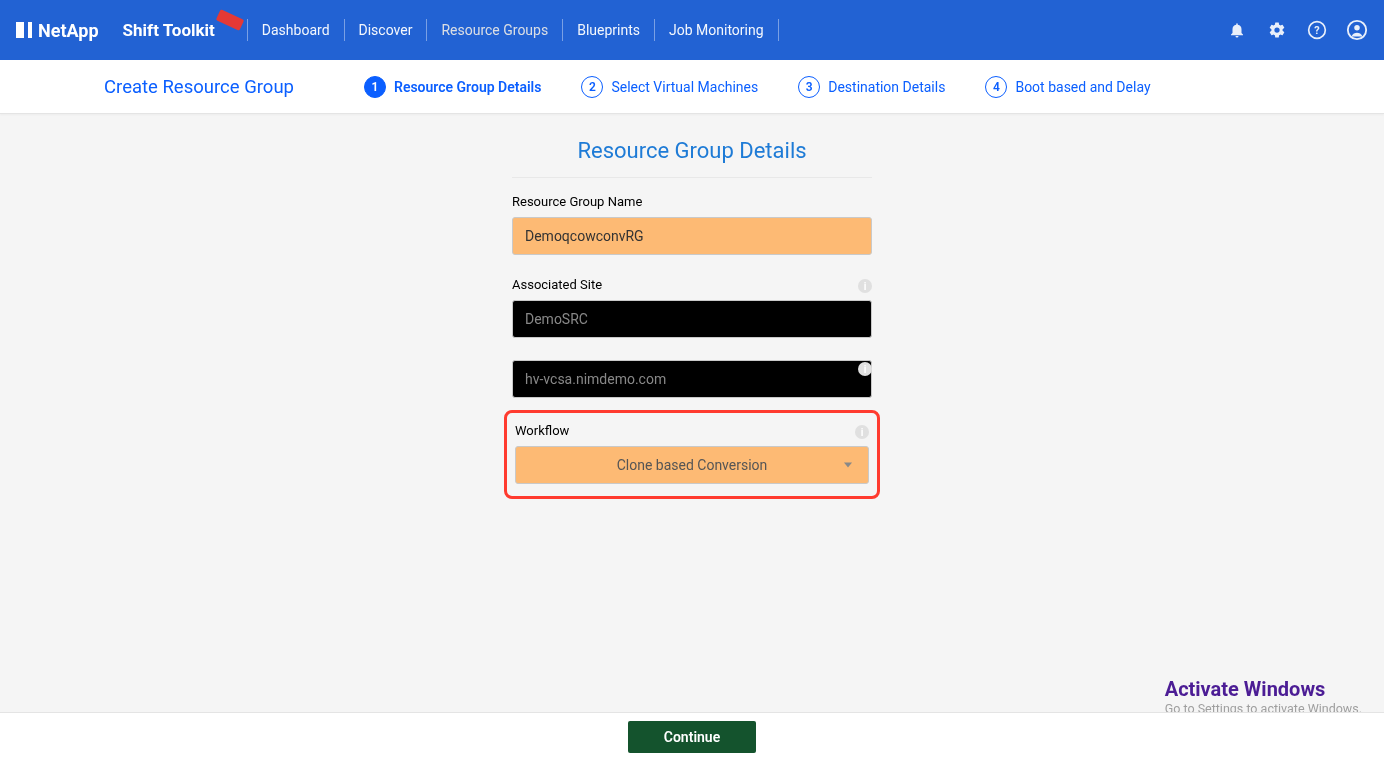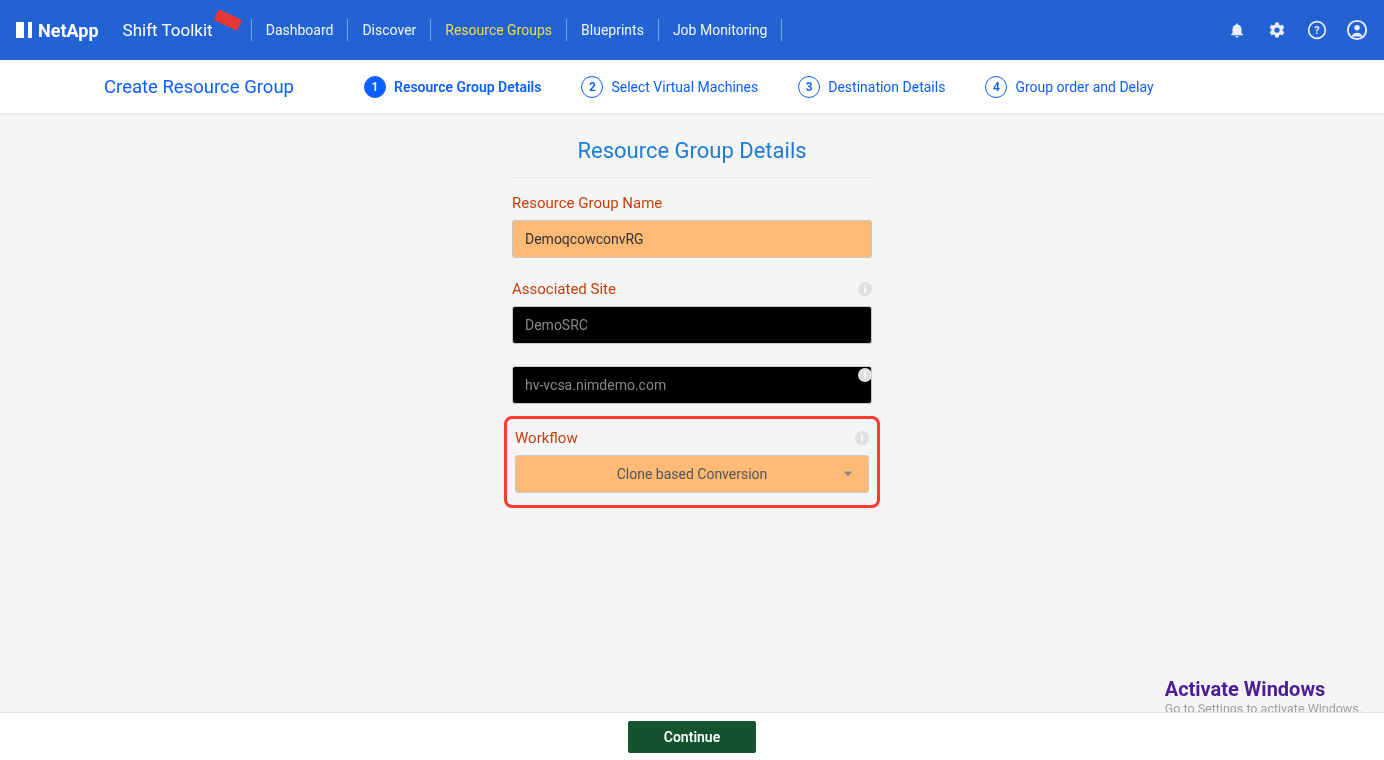--- a/index.html
+++ b/index.html
@@ -3,45 +3,45 @@
 <meta charset="utf-8">
 <style>
   * { box-sizing: border-box; margin: 0; padding: 0; font-family: -apple-system, BlinkMacSystemFont, "Segoe UI", Roboto, Arial, sans-serif; }
   body { width: 1384px; height: 760px; background: #f5f5f5; overflow: hidden; position: relative; }
 
   
   .topnav { height: 60px; background: #2262d3; display: flex; align-items: center; padding: 8px 16px; color: #fff; }
   .brand { display: flex; align-items: center; font-weight: 700; font-size: 18px; margin-right: 24px; }
   .brand-n { display:inline-block; width:16px; height:16px; background:#fff; margin-right:6px; position:relative; }
   .brand-n::after { content:""; position:absolute; left:8px; top:0; bottom:0; width:4px; background:#2262d3; }
-  .app-name { font-weight: 400; font-size: 17px; margin-right: 8px; position: relative; }
+  .app-name { font-weight: 700; font-size: 17px; margin-right: 8px; position: relative; }
   .preview-badge { position:absolute; top:-6px; right:-28px; width:26px; height:12px; background:#e53935; transform: rotate(25deg); border-radius:2px; }
-  .nav-links { display:flex; align-items:center; margin-left: 30px; }
+  .nav-links { display:flex; align-items:center; margin-left: 24px; }
   .nav-link { color: #fff; font-size: 14px; padding: 0 14px; cursor:pointer; opacity: .95; }
   .nav-sep { width:1px; height:22px; background: rgba(255,255,255,.4); }
-  .nav-link.active { color: #fde047; }
+  .nav-link.active { color: #e5e5e5; }
   .nav-right { margin-left:auto; display:flex; align-items:center; gap:18px; }
   .top-icon { width:22px; height:22px; display:flex; align-items:center; justify-content:center; cursor:pointer; }
   .top-icon svg { fill:#fff; opacity:.9; }
 
   
   .stepbar { height: 54px; background:#fff; border-bottom:1px solid #e4e4e4; display:flex; align-items:center; padding: 0 0 0 104px; gap: 40px; box-shadow: 0 1px 2px rgba(0,0,0,.04);}
   .wizard-title { color:#0b5fff; font-size:18.5px; font-weight:400; margin-right: 30px; }
   .step { display:flex; align-items:center; gap:8px; font-size:14px; cursor:pointer; }
   .step-num { width:22px; height:22px; border:1.5px solid #0b5fff; color:#0b5fff; border-radius:50%; display:flex; align-items:center; justify-content:center; font-size:12px; font-weight:600;}
   .step.active .step-num { background:#0b5fff; color:#fff; border-color:#0b5fff; }
   .step.active .step-label { color:#0b5fff; font-weight:600; }
   .step-label { color:#0b5fff; }
 
   
   .main { padding-top: 24px; height: calc(760px - 60px - 54px - 48px); overflow:auto; }
   .panel-title { text-align:center; color:#1e7bd6; font-size:22px; font-weight:400; margin-bottom: 14px; }
   .form { width: 360px; margin: 0 auto; border-top:1px solid #e8e8e8; padding-top: 16px; }
   .field { margin-bottom: 22px; position:relative; }
-  .label { font-size:15px; color:#c2410c; margin-bottom:8px; display:block; }
+  .label { font-size:13px; color:#000000; margin-bottom:8px; display:block; }
   .info-dot { position:absolute; right:0; top:2px; width:14px; height:14px; border-radius:50%; background:#e0e0e0; color:#fff; font-size:10px; display:flex; align-items:center; justify-content:center; font-weight:700; }
   .input, .select { width:100%; height:38px; border:1px solid #c9c9c9; border-radius:3px; padding: 0 12px; font-size:14px; color:#333; background:#fdba74; }
   .input:disabled { background:#000000; color:#888; }
   .select { display:flex; align-items:center; justify-content:center; position:relative; cursor:pointer; color:#555;}
   .select .caret { position:absolute; right:16px; top:50%; transform:translateY(-50%); border-left:4px solid transparent; border-right:4px solid transparent; border-top:5px solid #888; }
 
   .highlight-box { border:3px solid #ff3b2f; padding: 10px 8px 12px 8px; margin: -10px -8px 0 -8px; border-radius:8px; }
 
   
   .footer { position:absolute; left:0; right:0; bottom:0; height:48px; background:#fff; border-top:1px solid #e4e4e4; display:flex; align-items:center; justify-content:center; }
@@ -113,21 +113,21 @@
   <div class="step">
     <span class="step-num">2</span>
     <span class="step-label">Select Virtual Machines</span>
   </div>
   <div class="step">
     <span class="step-num">3</span>
     <span class="step-label">Destination Details</span>
   </div>
   <div class="step">
     <span class="step-num">4</span>
-    <span class="step-label">Group order and Delay</span>
+    <span class="step-label">Boot based and Delay</span>
   </div>
 </div>
 
 <div class="main">
   <div class="panel-title">Resource Group Details</div>
   <div class="form">
 
     <div class="field">
       <label class="label">Resource Group Name</label>
       <input class="input" type="text" value="DemoqcowconvRG" style="">

